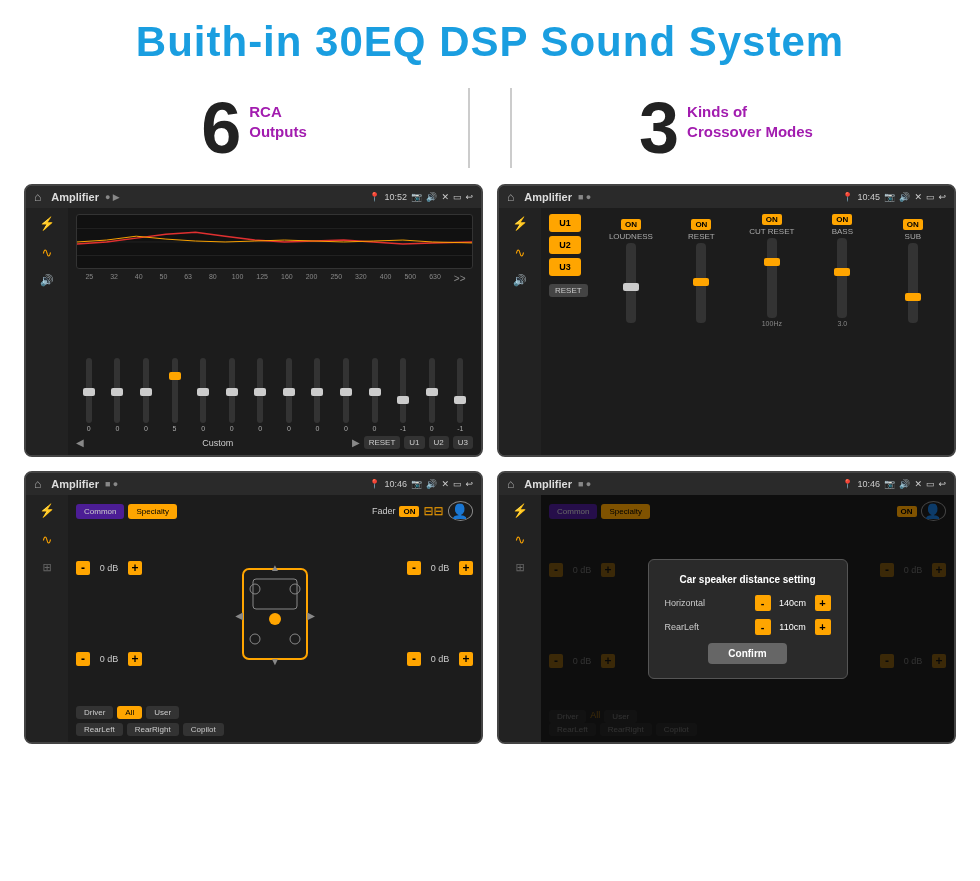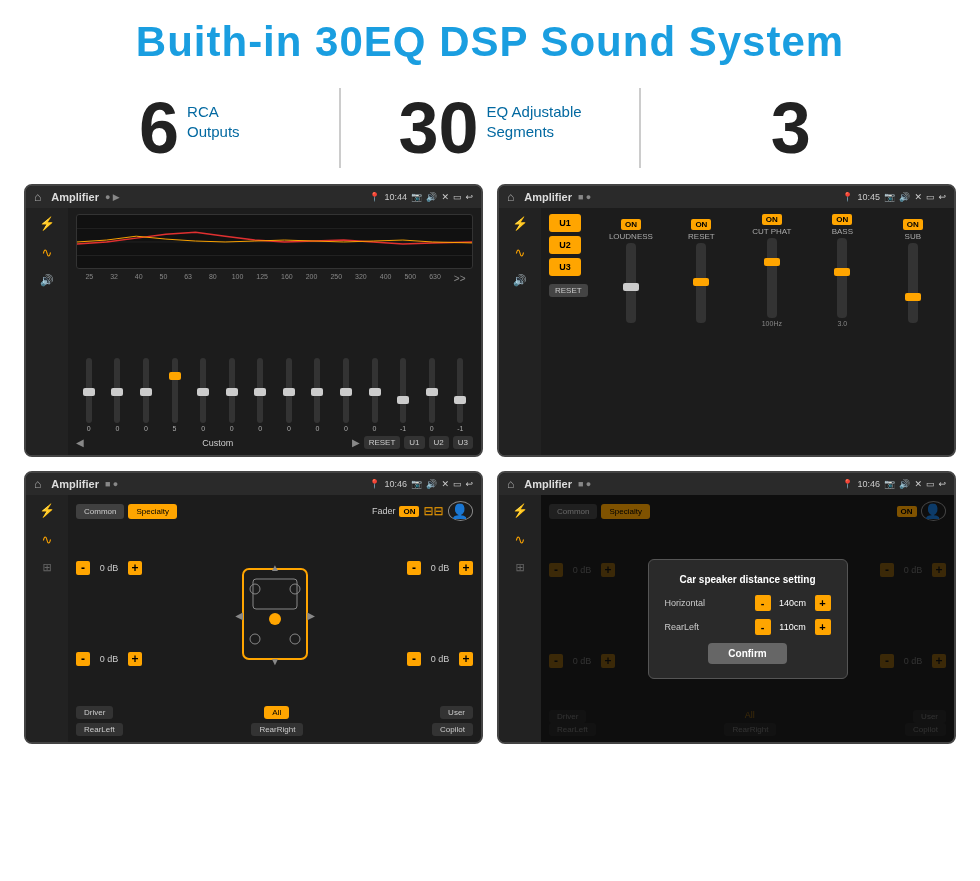--- a/index.html
+++ b/index.html
@@ -37,22 +37,22 @@
       justify-content: center;
     }
     .stat-number {
       font-size: 72px;
       font-weight: 900;
       color: #222;
       line-height: 1;
     }
     .stat-label {
       font-size: 15px;
-      color: #0369a1;
-      font-weight: 400;
+      color: #a21caf;
+      font-weight: 700;
       padding-top: 10px;
       line-height: 1.3;
     }
     .stat-divider {
       width: 2px;
       height: 80px;
       background: #ccc;
       margin: 0 20px;
       align-self: center;
     }
@@ -266,21 +266,21 @@
       padding: 6px 8px;
       display: flex;
       flex-direction: column;
       gap: 4px;
     }
     .fader-tabs {
       display: flex;
       gap: 4px;
     }
     .fader-tab {
-      background: #404040;
+      background: #4c1d95;
       color: #ccc;
       font-size: 8px;
       padding: 3px 8px;
       border-radius: 3px;
       border: none;
     }
     .fader-tab.active { background: #ffa500; color: #000; }
     .fader-label { color: #ccc; font-size: 9px; }
     .db-control {
       display: flex;
@@ -298,21 +298,21 @@
       display: flex;
       align-items: center;
       justify-content: center;
       border-radius: 2px;
       cursor: pointer;
     }
     .db-val { color: #ccc; font-size: 9px; min-width: 30px; text-align: center; }
     .bottom-btns {
       display: flex;
       gap: 4px;
-      justify-content: space-between;
+      justify-content: flex-start;
     }
     .bottom-btn {
       background: #333;
       color: #ccc;
       font-size: 8px;
       padding: 2px 8px;
       border-radius: 3px;
       border: none;
     }
     .bottom-btn.active { background: #ffa500; color: #000; }
@@ -389,41 +389,38 @@
 
 <h1 class="main-title">Buith-in 30EQ DSP Sound System</h1>
 
 <div class="stats-row">
   <div class="stat-item">
     <span class="stat-number">6</span>
     <span class="stat-label" style="white-space:pre-line">RCA
 Outputs</span>
   </div>
   <div class="stat-divider"></div>
-  <div class="stat-item">
-    <span class="stat-number">30</span>
-    <span class="stat-label" style="white-space:pre-line">EQ Adjustable
-Segments</span>
-  </div>
   <div class="stat-divider"></div>
   <div class="stat-item">
     <span class="stat-number">3</span>
+    <span class="stat-label" style="white-space:pre-line">Kinds of
+Crossover Modes</span>
   </div>
 </div>
 
 <div class="screens-grid">
 
   <div class="screen-card">
     <div class="status-bar">
       <span class="home-icon">⌂</span>
       <span class="app-name">Amplifier</span>
       <span style="color:#888;font-size:9px;">● ▶</span>
       <div class="status-right">
         <span>📍</span>
-        <span>10:44</span>
+        <span>10:52</span>
         <span style="font-size:9px;">📷</span>
         <span style="font-size:9px;">🔊</span>
         <span style="font-size:9px;">✕</span>
         <span style="font-size:9px;">▭</span>
         <span style="font-size:9px;">↩</span>
       </div>
     </div>
     <div class="screen-content">
       <div class="screen-sidebar">
         <span class="sidebar-icon active" style="font-size:13px;">⚡</span>
@@ -602,21 +599,21 @@
               </div>
               <div class="channel-col" style="flex:1">
                 <span class="on-badge">ON</span>
                 <span class="channel-label">RESET</span>
                 <div class="channel-slider-v">
                   <div class="channel-thumb" style="top:35px;background:#ffa500;"></div>
                 </div>
               </div>
               <div class="channel-col" style="flex:1">
                 <span class="on-badge">ON</span>
-                <span class="channel-label">CUT PHAT</span>
+                <span class="channel-label">CUT RESET</span>
                 <div class="channel-slider-v">
                   <div class="channel-thumb" style="top:20px;background:#ffa500;"></div>
                 </div>
                 <span class="freq-label">100Hz</span>
               </div>
               <div class="channel-col" style="flex:1">
                 <span class="on-badge">ON</span>
                 <span class="channel-label">BASS</span>
                 <div class="channel-slider-v">
                   <div class="channel-thumb" style="top:30px;background:#ffa500;"></div>

